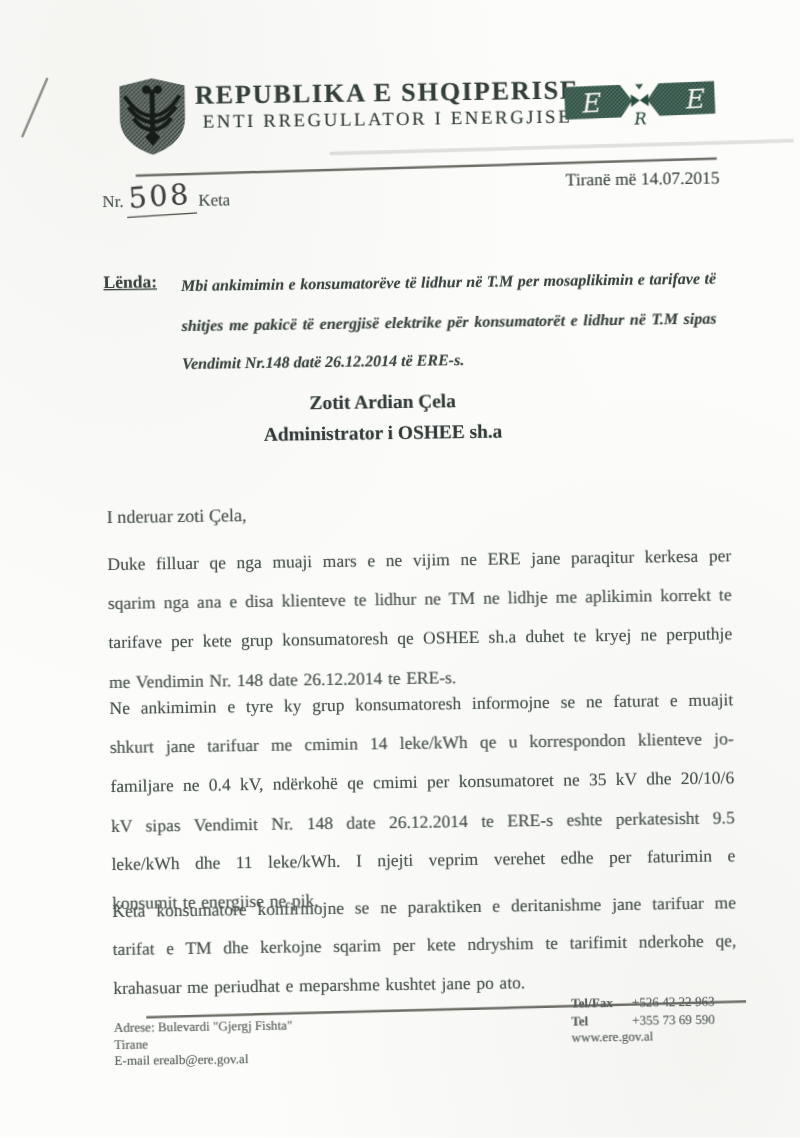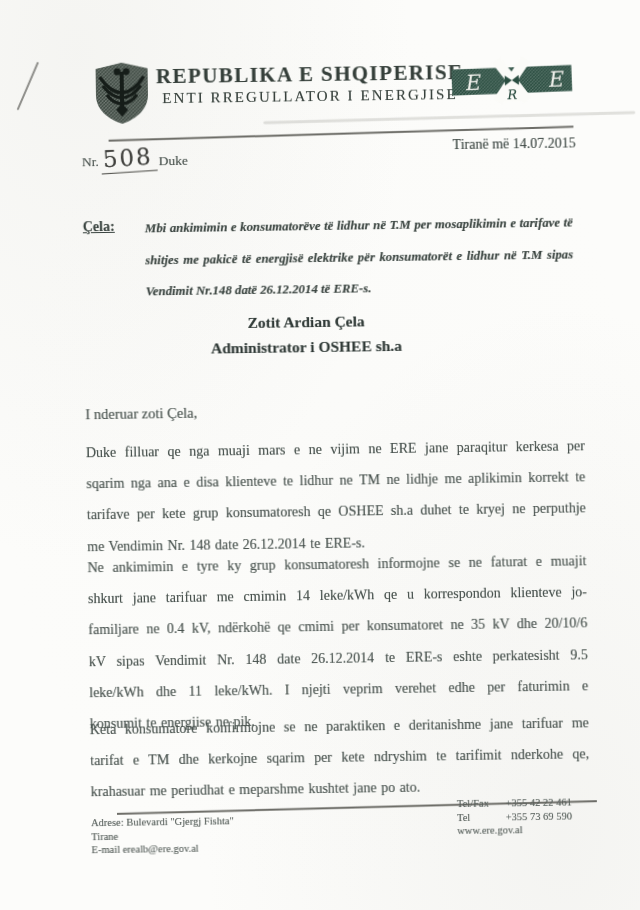--- a/index.html
+++ b/index.html
@@ -48,21 +48,21 @@
   .greeting { position:absolute; left:86px; top:403px; font-size:14.5px; }
   .para { position:absolute; left:86px; width:499px; font-size:14px; word-spacing:1px; }
   .para > div { height:31.2px; line-height:31.2px; }
   .p1 { top:434px; } .p2 { top:549px; } .p3 { top:711px; }
   .jl { text-align:justify; text-align-last:justify; white-space:nowrap; }
   .ll { text-align:left; white-space:nowrap; }
   .f-left { position:absolute; left:86px; top:813px; font-size:10.5px; line-height:13.5px;
     color:#59615d; font-family:"Liberation Serif",serif; }
   .f-right { position:absolute; left:452px; top:799px; font-size:10.5px; line-height:13.5px;
     color:#59615d; }
-  .flabel { display:inline-block; width:46px; }
+  .flabel { display:inline-block; width:46px;font-weight:bold; }
 </style>
 </head>
 <body>
 
 <div class="page">
   <div class="content">
 
     <div class="slash"></div>
 
     <svg class="crest" width="56" height="64" viewBox="0 0 56 64">
@@ -110,25 +110,25 @@
         <text x="98" y="33" font-family="DejaVu Serif, serif" font-style="italic" font-size="21" fill="#f4f4ef">E</text>
       </g>
     </svg>
 
     <div class="smudge"></div>
     <div class="rule rule-top"></div>
 
     <div class="prot">
       <span>Nr.</span>
       <span class="hand">508</span>
-      <span>Duke</span>
+      <span>Keta</span>
     </div>
     <div class="dateline">Tiranë më 14.07.2015</div>
 
-    <div class="subj-label">Çela:</div>
+    <div class="subj-label">Lënda:</div>
     <div class="subj-lines">
       <div class="jl">Mbi ankimimin e konsumatorëve të lidhur në T.M per mosaplikimin e tarifave të</div>
       <div class="jl">shitjes me pakicë të energjisë elektrike për konsumatorët e lidhur në T.M sipas</div>
       <div class="ll">Vendimit Nr.148 datë 26.12.2014 të ERE-s.</div>
     </div>
 
     <div class="addressee">
       <div>Zotit Ardian Çela</div>
       <div>Administrator i OSHEE sh.a</div>
     </div>
@@ -161,21 +161,21 @@
 
     <div class="f-left">
       <div>Adrese: Bulevardi "Gjergj Fishta"</div>
       <div>Tirane</div>
       <div>E-mail erealb@ere.gov.al</div>
     </div>
 
     <div class="f-right">
       <div>
         <span class="flabel">Tel/Fax</span>
-        <span>+355 42 22 461</span>
+        <span>+526 42 22 963</span>
       </div>
       <div>
         <span class="flabel">Tel</span>
         <span>+355 73 69 590</span>
       </div>
       <div>www.ere.gov.al</div>
     </div>
 
   </div>
 </div>

